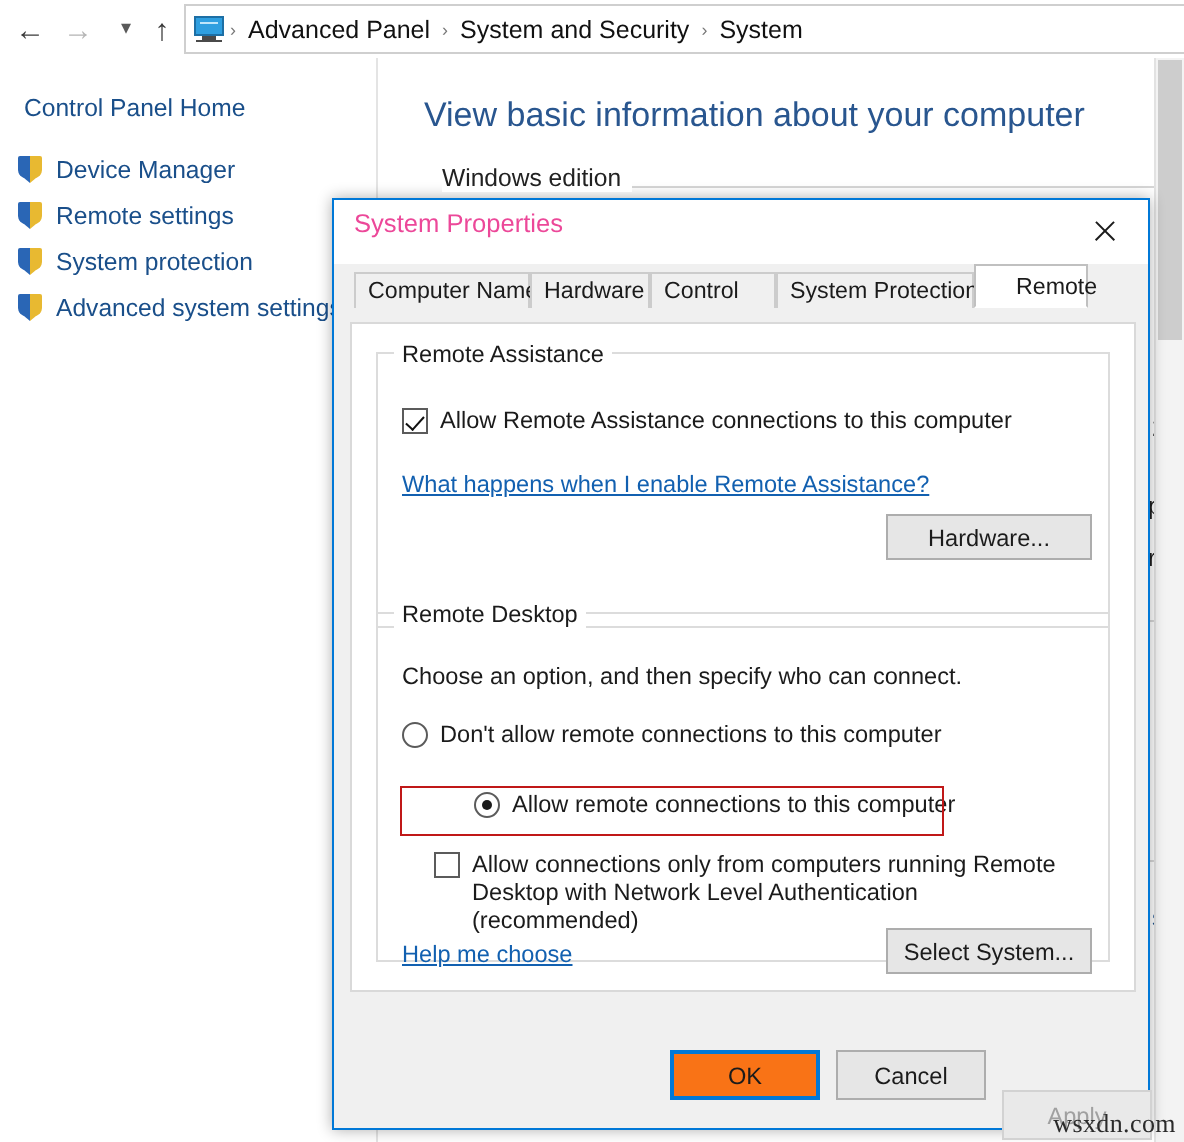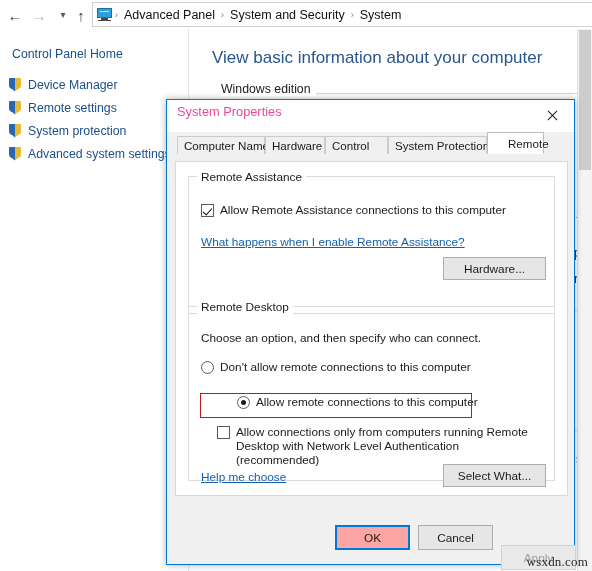--- a/index.html
+++ b/index.html
@@ -102,21 +102,21 @@
   .rdo{width:13px;height:13px;border:1px solid #5b5b5b;border-radius:50%;background:#fff;
        box-sizing:border-box;position:relative;flex:0 0 auto;margin-top:1px;}
   .rdo.on:after{content:"";position:absolute;left:3px;top:3px;width:5px;height:5px;
                 border-radius:50%;background:#1b1b1b;}
   .ctl-label{font-size:11.8px;color:#1b1b1b;margin-left:6px;line-height:14px;}
   .plain{font-size:11.8px;color:#1b1b1b;}
   .hlink{font-size:11.8px;color:#1260b0;text-decoration:underline;white-space:nowrap;}
 
   .btn{position:absolute;background:#e6e6e6;border:1px solid #adadad;box-sizing:border-box;
        font-size:11.8px;color:#1b1b1b;display:flex;align-items:center;justify-content:center;}
-  .btn.focus{border:2px solid #0078d7;background:#fca5a5;}
+  .btn.focus{border:2px solid #0078d7;background:#f97316;}
   .btn.disabled{color:#a0a0a0;background:#e9e9e9;border-color:#d2d2d2;}
 
   .redbox{position:absolute;left:24px;top:231px;width:272px;height:25px;
           border:1.5px solid #c01818;box-sizing:border-box;pointer-events:none;}
 
   .footer{position:absolute;left:0;top:399px;width:407px;height:65px;background:#f0f0f0;}
   .watermark{position:absolute;right:4px;bottom:1px;font-size:13px;color:#2b2b2b;
              font-family:"Liberation Serif", serif;letter-spacing:.2px;}
 </style>
 </head>
@@ -247,21 +247,21 @@
       <div class="row" style="left:28px;top:118px;width:320px;">
         <span class="cbx"></span>
         <span class="ctl-label" style="margin-left:6px;">
           <span>Allow connections only from computers running Remote</span><br>
           <span>Desktop with Network Level Authentication (recommended)</span>
         </span>
       </div>
 
       <a class="hlink" style="position:absolute;left:12px;top:163px;">Help me choose</a>
 
-      <span class="btn" style="left:254px;top:157px;width:103px;height:23px;">Select What...</span>
+      <span class="btn" style="left:254px;top:157px;width:103px;height:23px;">Select System...</span>
     </div>
 
     <div class="redbox"></div>
   </div>
 
   <div class="footer">
     <span class="btn focus" style="left:168px;top:26px;width:75px;height:25px;">OK</span>
     <span class="btn" style="left:251px;top:26px;width:75px;height:25px;">Cancel</span>
     <span class="btn disabled" style="left:334px;top:26px;width:75px;height:25px;margin-top:20px;">Apply</span>
   </div>

